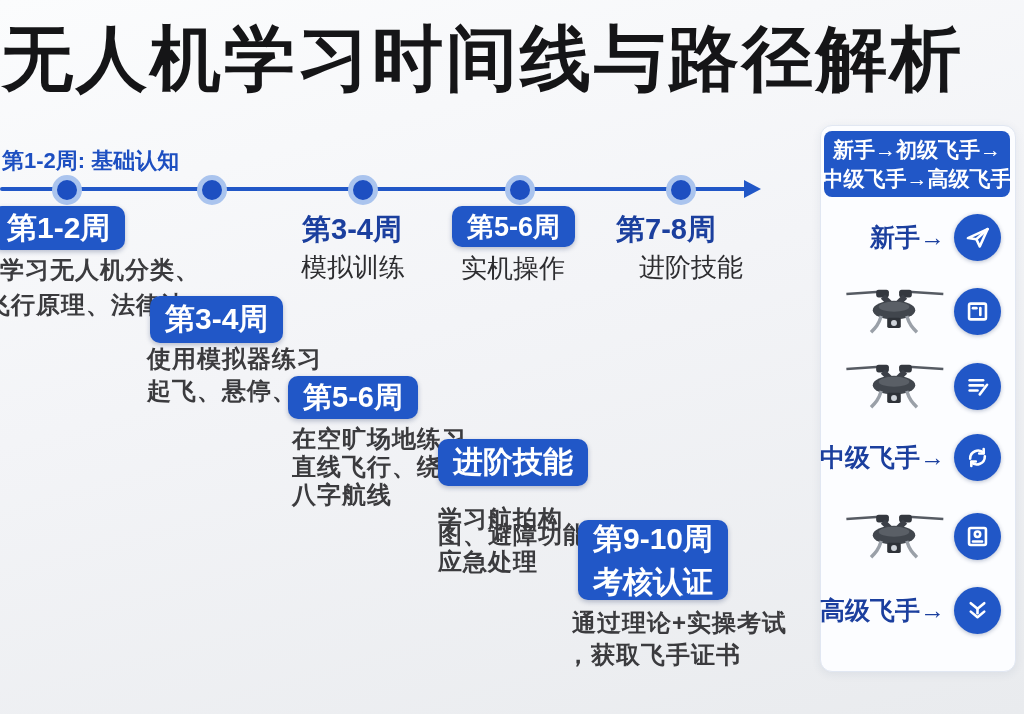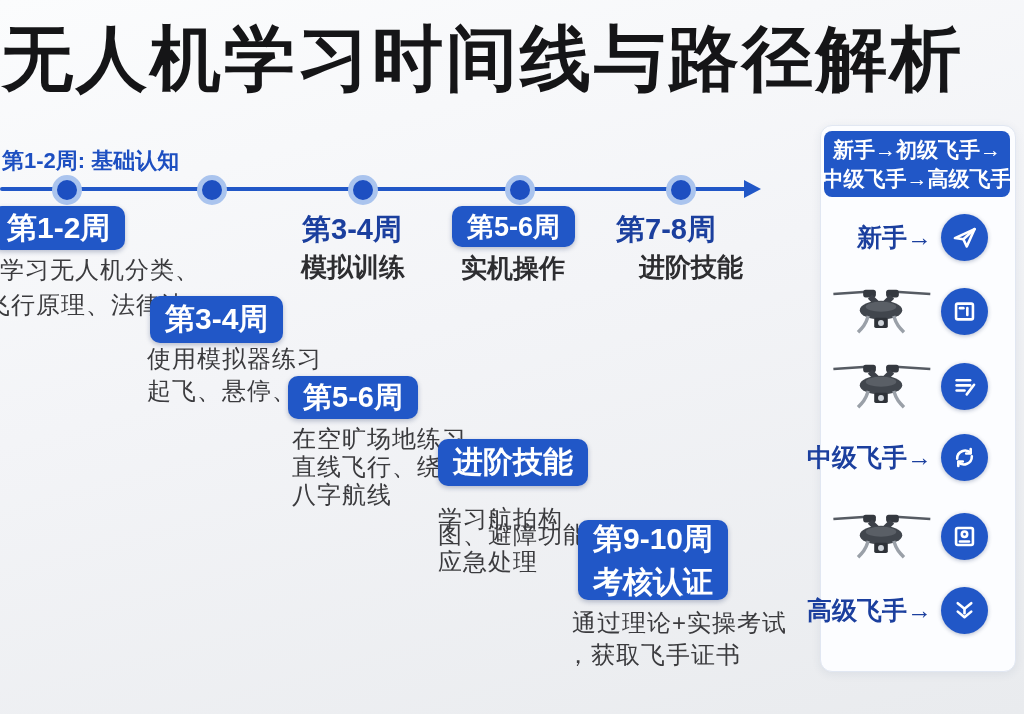--- a/index.html
+++ b/index.html
@@ -23,37 +23,37 @@
   .tl-dot{position:absolute;top:175px;width:20px;height:20px;border-radius:50%;
     background:var(--primary-dark);border:5px solid var(--dot-ring);box-sizing:content-box;}
   
   .badge{
     position:absolute;background:var(--primary);color:#fff;font-weight:800;
     border-radius:10px;display:flex;align-items:center;padding:0 15px;
     box-shadow:0 2px 5px rgba(20,40,90,.28);white-space:nowrap;z-index:3;
   }
   .badge.two-line{flex-direction:column;align-items:flex-start;justify-content:space-between;line-height:37px;}
   .m-label{position:absolute;font-size:29px;font-weight:800;color:var(--blue-text);white-space:nowrap;z-index:2;}
-  .m-desc{position:absolute;font-size:26px;font-weight:700;color:#2d2d30;white-space:nowrap;z-index:1;}
-  .hand{position:absolute;font-size:24px;font-weight:400;color:var(--desc-color);
+  .m-desc{position:absolute;font-size:26px;font-weight:400;color:#2d2d30;white-space:nowrap;z-index:1;}
+  .hand{position:absolute;font-size:24px;font-weight:700;color:var(--desc-color);
     line-height:30px;letter-spacing:1px;white-space:nowrap;z-index:1;}
   
   .panel{
     position:absolute;left:820px;top:125px;width:194px;height:545px;
     background:var(--panel-bg);border:1px solid var(--panel-border);border-radius:12px;
     box-shadow:0 2px 10px rgba(40,60,100,.08);z-index:4;
   }
   .panel-header{
     position:absolute;left:3px;top:5px;width:186px;height:66px;background:var(--primary);
     border-radius:8px;color:#fff;font-size:21px;font-weight:800;
     display:flex;flex-direction:column;align-items:center;justify-content:center;line-height:29px;white-space:nowrap;
   }
   .p-row{
     position:absolute;left:0;width:194px;height:58px;display:flex;align-items:center;
-    justify-content:flex-end;gap:9px;padding-right:27px;box-sizing:border-box;
+    justify-content:flex-end;gap:9px;padding-right:14px;box-sizing:border-box;
   }
   .p-row .lvl{font-size:25px;font-weight:800;color:var(--blue-text);white-space:nowrap;}
   .circle-icon{width:47px;height:47px;border-radius:50%;background:var(--primary);
     display:flex;align-items:center;justify-content:center;flex:0 0 auto;
     box-shadow:0 1px 4px rgba(20,40,90,.3);}
   .circle-icon svg{width:27px;height:27px;stroke:#fff;fill:none;stroke-width:2.3;stroke-linecap:round;stroke-linejoin:round;}
   .drone{width:102px;height:54px;flex:0 0 auto;}
 </style>
 </head>
 <body>

